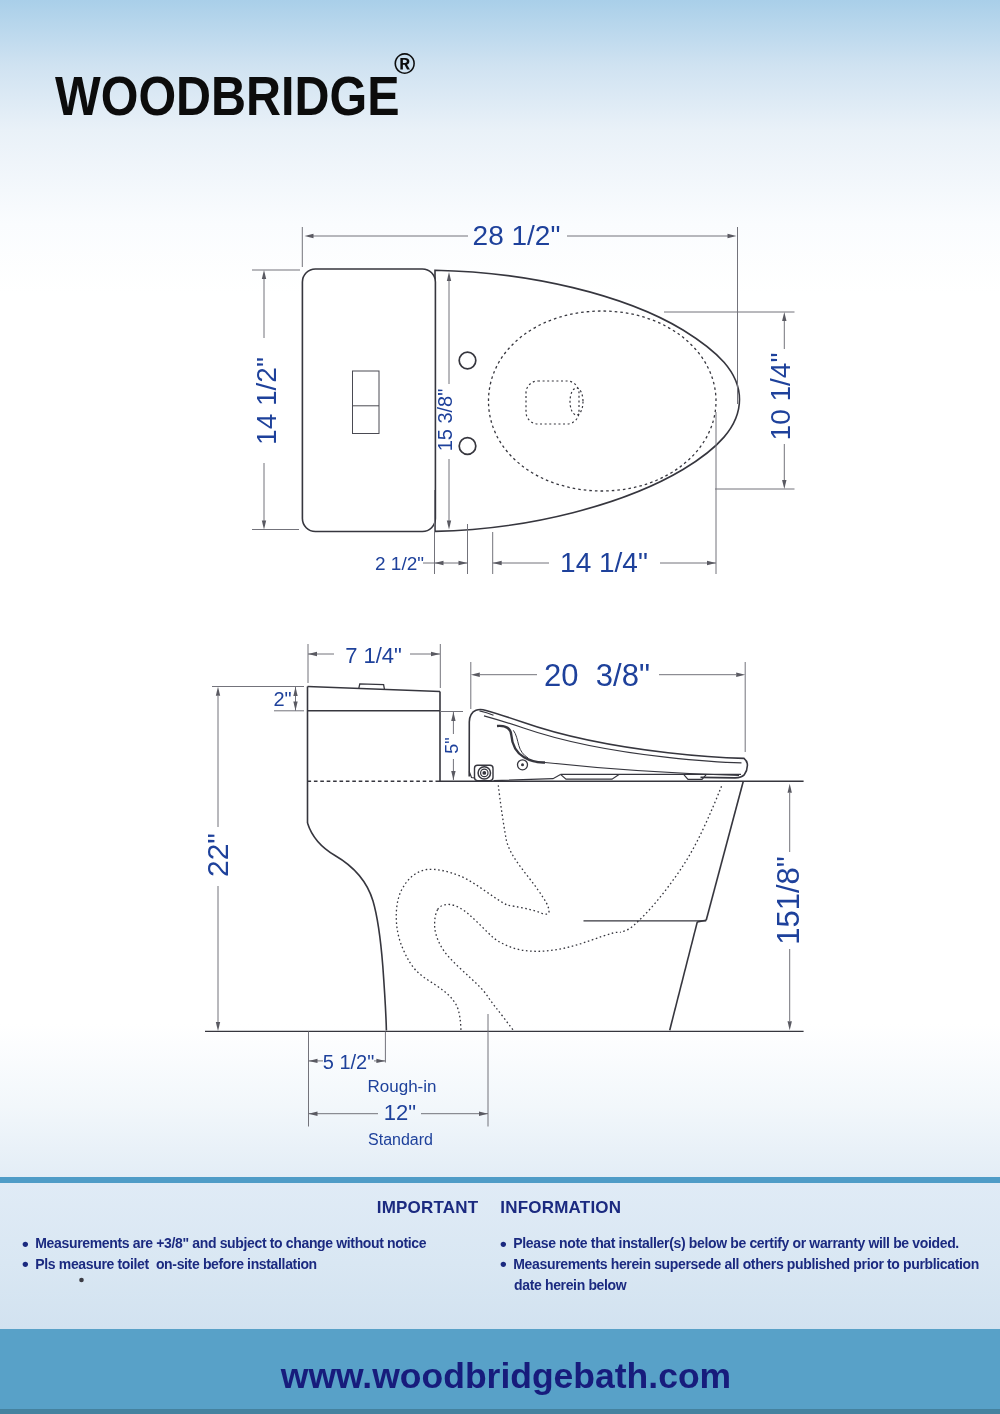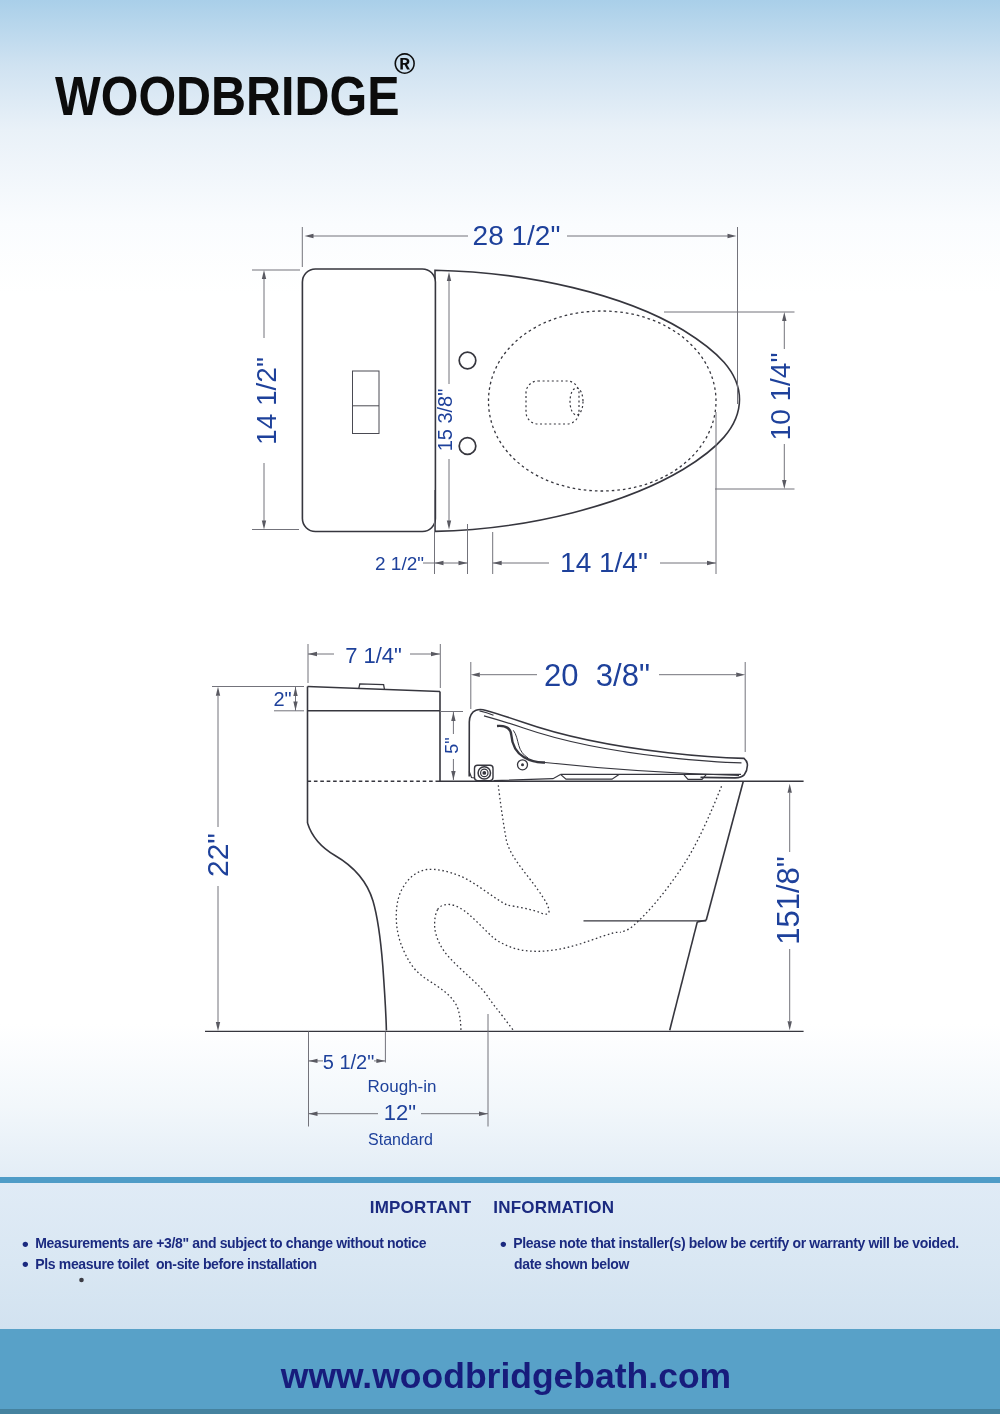--- a/index.html
+++ b/index.html
@@ -6,21 +6,21 @@
   body{width:1000px;height:1414px;position:relative;font-family:"Liberation Sans",sans-serif;overflow:hidden;}
   .bg{position:absolute;left:0;width:1000px;}
   #bgmain{top:0;height:1177px;background:linear-gradient(to bottom,#a9cfe9 0%,#cfe2f1 5.5%,#e9f1f8 11%,#fafcfe 19%,#ffffff 25%,#ffffff 87%,#f2f7fb 94%,#e3edf6 100%);}
   #bar{top:1177px;height:6px;background:#4f9cc7;}
   #section{top:1183px;height:146px;background:linear-gradient(to bottom,#e0ebf6 0%,#d9e7f3 55%,#d2e2f0 100%);}
   #footer{top:1329px;height:80px;background:#58a1c8;}
   #footstrip{top:1409px;height:5px;background:#45829f;}
   #logo{position:absolute;left:55px;top:63px;color:#0c0c0c;font-weight:bold;font-size:56px;letter-spacing:0;transform:scaleX(0.865);transform-origin:left top;white-space:nowrap;}
   #logoreg{position:absolute;left:394px;top:48px;color:#0c0c0c;font-weight:bold;font-size:29px;}
   .nav{color:#1b2a80;font-weight:bold;}
-  #impline{position:absolute;left:9px;top:1198px;width:966px;text-align:center;font-size:17px;letter-spacing:0.2px;}
+  #impline{position:absolute;left:16px;top:1198px;width:966px;text-align:center;font-size:17px;letter-spacing:0.2px;}
   .bul{position:absolute;font-size:14px;line-height:20.4px;letter-spacing:-0.35px;white-space:nowrap;}
   #bull{left:22px;top:1233px;width:470px;}
   #bulr{left:500px;top:1233px;width:500px;}
   .bul .b::before{content:"\2022";font-size:19px;vertical-align:-1.5px;margin-right:7px;}
   #weburl{position:absolute;left:6px;top:1356px;width:1000px;text-align:center;font-size:35.5px;font-weight:bold;color:#171c7c;letter-spacing:0;}
   svg{position:absolute;left:0;top:0;}
   svg text{font-family:"Liberation Sans",sans-serif;fill:#1e419b;}
   .dim{stroke:#73737b;stroke-width:1;fill:none;}
   .dra{stroke:#36363e;stroke-width:1.6;fill:none;}
   .drw{stroke:#36363e;stroke-width:1.6;fill:#fff;}
@@ -297,16 +297,17 @@
 
 <div id="impline" class="nav"><span>IMPORTANT</span><span style="display:inline-block;width:22px"></span><span>INFORMATION</span></div>
 
 <div class="bul nav" id="bull">
 <div class="b">Measurements are +3/8" and subject to change without notice</div>
 <div class="b">Pls measure toilet&nbsp; on-site before installation</div>
 </div>
 
 <div class="bul nav" id="bulr">
 <div class="b">Please note that installer(s) below be certify or warranty will be voided.</div>
-<div style="padding-left:14px">date shown below</div>
+<div class="b">Measurements herein supersede all others published prior to purblication</div>
+<div style="padding-left:14px">date herein below</div>
 </div>
 
 <div id="weburl">www.woodbridgebath.com</div>
 
 </body></html>

